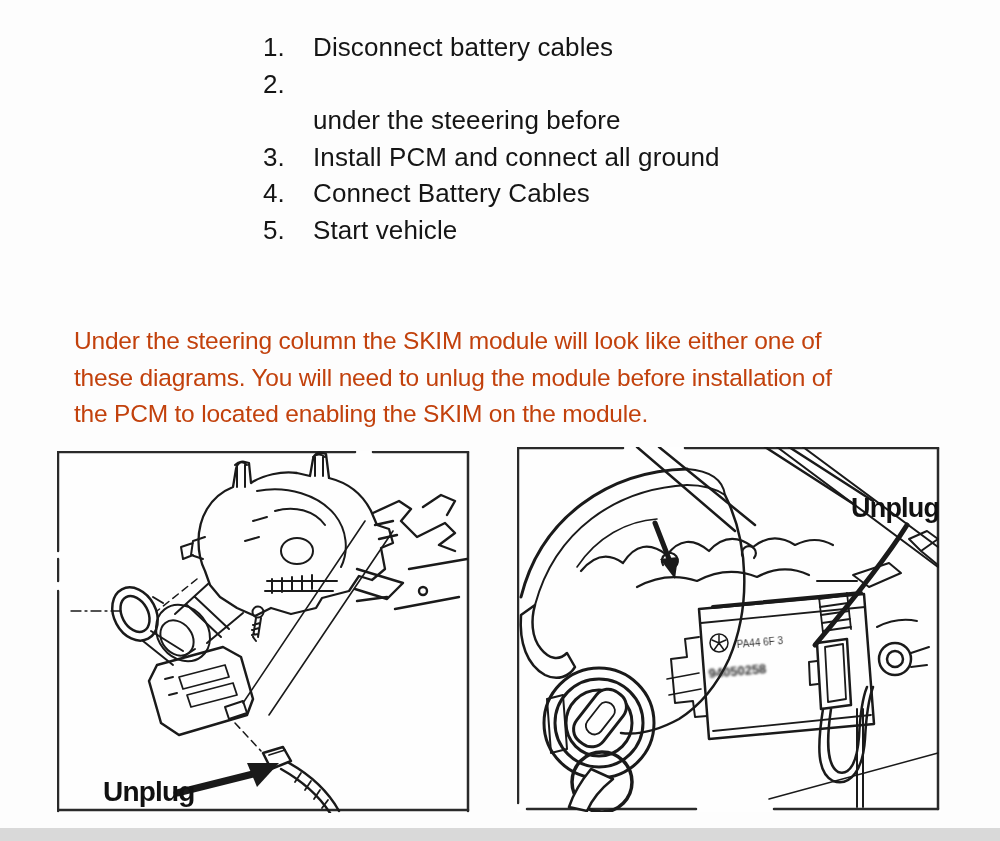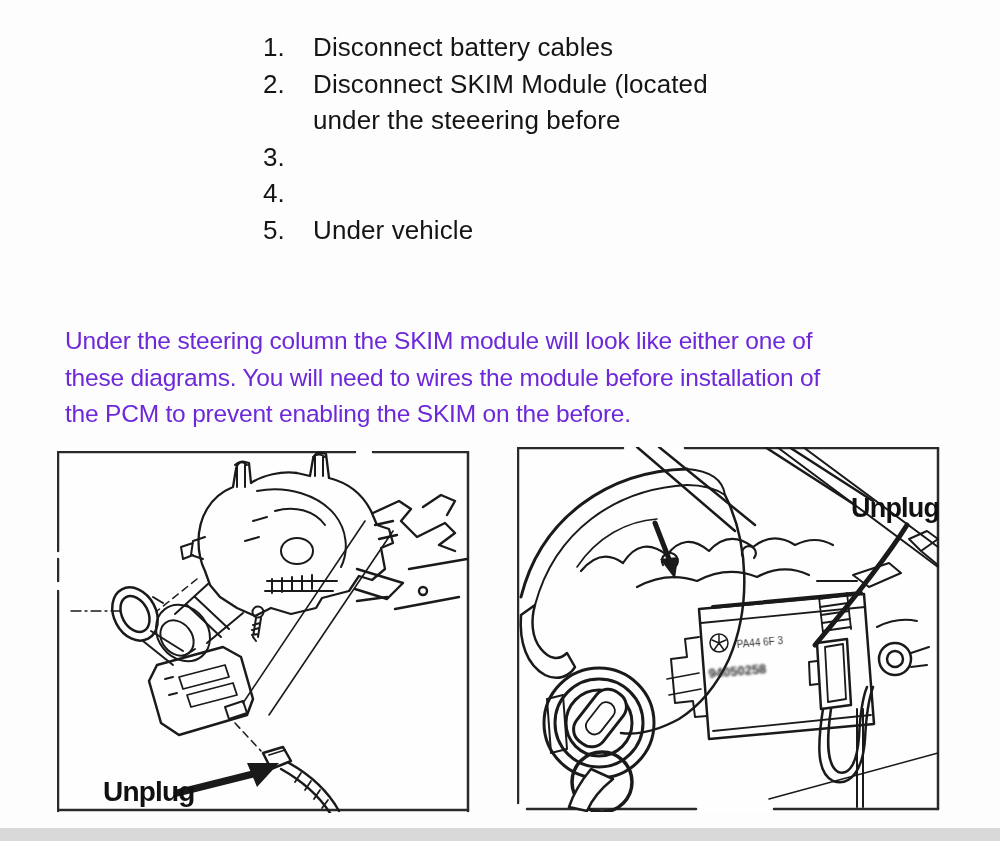--- a/index.html
+++ b/index.html
@@ -6,64 +6,65 @@
   body{
     width:1000px;height:841px;position:relative;overflow:hidden;
     background:#fdfdfd;
     font-family:"Liberation Sans", sans-serif;
     color:#1a1a1a;
   }
   .steps{position:absolute;left:263px;top:29px;}
   .step-row{display:flex;line-height:36.5px;font-size:26px;color:#151515;}
   .step-row .num{width:50px;flex:0 0 50px;}
   .step-row .txt{white-space:nowrap;letter-spacing:0.1px;}
-  .para{position:absolute;left:65px;top:323px;font-size:24.5px;line-height:36.6px;
-        color:#6d28d9;letter-spacing:-0.2px;}
+  .para{position:absolute;left:74px;top:323px;font-size:24.5px;line-height:36.6px;
+        color:#c2410c;letter-spacing:-0.2px;}
   .para div{white-space:nowrap;}
   .fig{position:absolute;background:#fefefe;}
   .fig svg{display:block;}
   .fig-left{left:57px;top:451px;width:413px;height:362px;}
   .fig-right{left:517px;top:447px;width:424px;height:365px;}
   .footer-bar{position:absolute;left:0;top:828px;width:1000px;height:13px;background:#d9d9d9;}
   .unplug-text{font-family:"Liberation Sans",sans-serif;font-weight:bold;letter-spacing:-0.8px;}
   .module-code{filter:blur(1.1px);}
   .module-pn{filter:blur(0.4px);}
 </style>
 </head>
 <body>
 
 <div class="steps">
   <div class="step-row">
     <span class="num">1.</span>
     <span class="txt">Disconnect battery cables</span>
   </div>
   <div class="step-row">
     <span class="num">2.</span>
-    <span class="txt">Disconnect SKIM Module (located</span>
   </div>
   <div class="step-row">
     <span class="num"></span>
     <span class="txt">under the steeering before</span>
   </div>
   <div class="step-row">
     <span class="num">3.</span>
+    <span class="txt">Install PCM and connect all ground</span>
   </div>
   <div class="step-row">
     <span class="num">4.</span>
+    <span class="txt">Connect Battery Cables</span>
   </div>
   <div class="step-row">
     <span class="num">5.</span>
-    <span class="txt">Under vehicle</span>
+    <span class="txt">Start vehicle</span>
   </div>
 </div>
 
 <div class="para">
   <div>Under the steering column the SKIM module will look like either one of</div>
-  <div>these diagrams. You will need to wires the module before installation of</div>
-  <div>the PCM to prevent enabling the SKIM on the before.</div>
+  <div>these diagrams. You will need to unlug the module before installation of</div>
+  <div>the PCM to located enabling the SKIM on the module.</div>
 </div>
 
 <div class="fig fig-left">
 <svg width="413" height="362" viewBox="0 0 413 362">
   <g fill="none" stroke="#1a1a1a" stroke-width="2" stroke-linecap="round" stroke-linejoin="round">
 
     <g stroke="#2a2a2a" stroke-width="2.5">
       <path d="M1,0 V100 M1,108 V130 M1,140 V360"></path>
       <path d="M0,1 H298 M316,1 H411"></path>
       <path d="M411,1 V360"></path>

